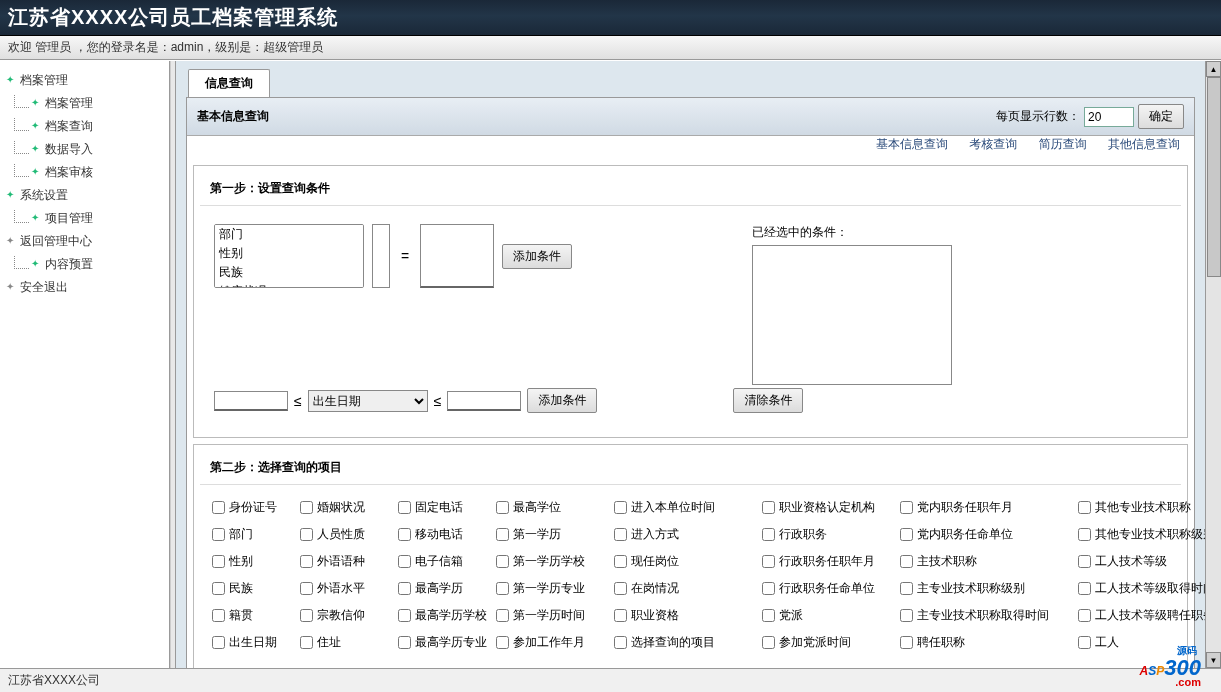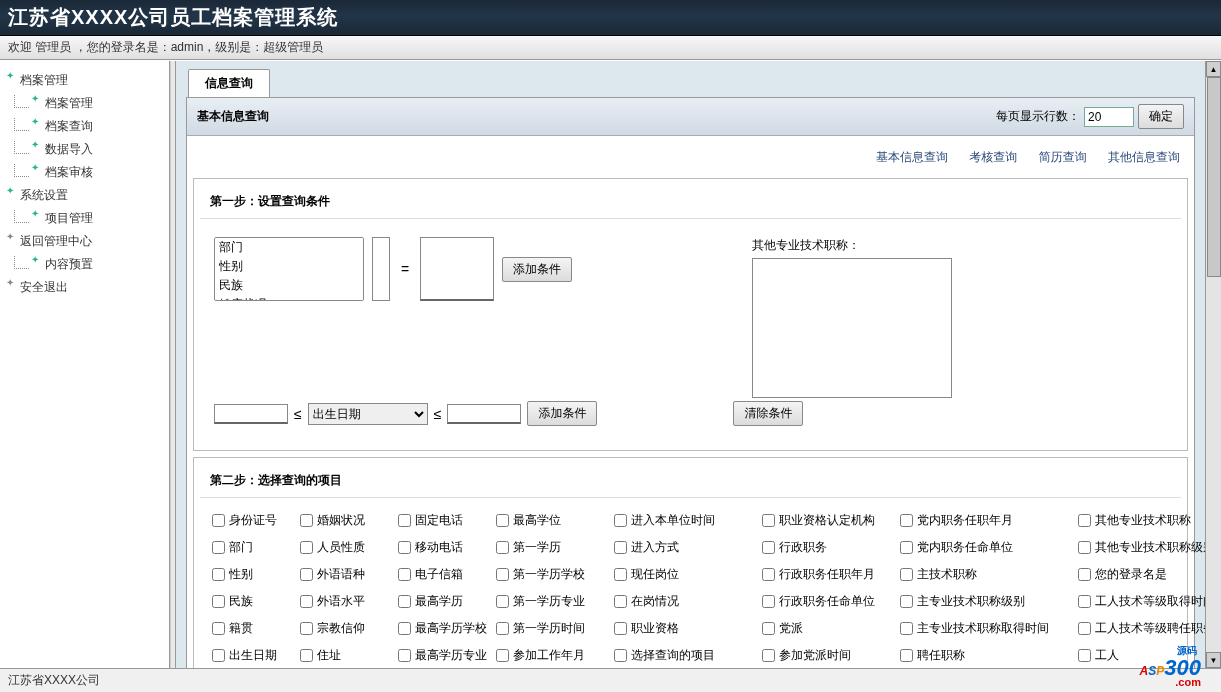--- a/index.html
+++ b/index.html
@@ -3,37 +3,37 @@
 <meta charset="utf-8">
 <style>
 * { margin: 0; padding: 0; box-sizing: border-box; font-family: "SimSun", "宋体", sans-serif; font-size: 12px; }
 body { background: #fff; overflow: hidden; }
 .app { width: 1221px; height: 692px; display: flex; flex-direction: column; }
 .header { background: linear-gradient(to bottom, #1a2838 0%, #223548 45%, #1a2838 100%); color: #fff; padding: 4px 8px; border-bottom: 1px solid #000; }
 .header-title { font-size: 20px; font-weight: bold; font-family: "SimHei", "黑体", sans-serif; letter-spacing: 1px; }
 .subheader { background: linear-gradient(to bottom, #f7f7f7, #e0e0e0); padding: 3px 8px; color: #333; border-bottom: 1px solid #999; font-size: 12px; }
 .body { flex: 1; display: flex; overflow: hidden; border-top: 1px solid #fff; }
 .sidebar { width: 170px; background: #fff; border-right: 1px solid #999; padding: 8px 4px; overflow-y: auto; }
-.tree-node { display: flex; align-items: flex-start; padding: 3px 2px; cursor: pointer; color: #333; }
+.tree-node { display: flex; align-items: center; padding: 3px 2px; cursor: pointer; color: #333; }
 .tree-child { margin-left: 8px; }
 .tree-child::before { content: ""; display: inline-block; width: 14px; height: 12px; border-left: 1px dotted #888; border-bottom: 1px dotted #888; margin-right: 2px; margin-bottom: 4px; }
 .bullet { display: inline-block; width: 10px; height: 10px; margin-right: 4px; position: relative; }
 .bullet::before { content: "✦"; color: #2b7; font-size: 10px; position: absolute; top: -2px; }
 .bullet.gray::before { color: #888; }
 .splitter { width: 6px; background: #e8e8e8; border-left: 1px solid #ccc; border-right: 1px solid #999; cursor: col-resize; }
 .main { flex: 1; background: #dde7ee; padding: 8px 10px; overflow: auto; position: relative; }
 .tab-bar { display: flex; background: #dde7ee; }
 .tab { background: #fff; border: 1px solid #999; border-bottom: none; padding: 5px 16px; font-weight: bold; margin-left: 2px; border-radius: 2px 2px 0 0; }
 .panel { border: 1px solid #999; background: #fff; }
 .panel-header { display: flex; align-items: center; justify-content: space-between; background: linear-gradient(to bottom, #e8eef4, #d0dae4); border-bottom: 1px solid #aaa; padding: 6px 10px; }
 .panel-title { font-weight: bold; }
 .rows-box { display: flex; align-items: center; gap: 4px; }
 .rows-box input { width: 50px; height: 20px; border: 1px solid #7a9; padding: 1px 3px; }
 .btn { background: linear-gradient(to bottom, #f4f4f4, #dcdcdc); border: 1px solid #888; padding: 3px 10px; cursor: pointer; border-radius: 2px; }
-.link-bar { text-align: right; padding: 13px 14px 6px; color: #333; }
+.link-bar { text-align: right; padding: 0 14px 6px; color: #333; }
 .link-bar span { margin-left: 18px; cursor: pointer; color: #2a4a7a; }
 .section { border: 1px solid #bbb; margin: 6px 6px; padding: 6px; }
 .section-title { font-weight: bold; padding: 8px 10px; border-bottom: 1px solid #ddd; }
 .section-body { padding: 18px 14px; }
 .condition-row { display: flex; align-items: flex-start; gap: 8px; margin-bottom: 20px; }
 select.multi { width: 150px; height: 64px; border: 1px solid #888; background: #fff; }
 select.multi option { padding: 1px 4px; }
 input.tiny { width: 18px; height: 64px; border: 1px solid #888; text-align: center; background: #fff; }
 .eq-box { width: 14px; height: 64px; display: flex; align-items: center; justify-content: center; font-size: 14px; }
 input.val { width: 74px; height: 64px; border: 1px solid #888; border-bottom: 2px solid #666; background: #fff; }
@@ -145,21 +145,21 @@
                     <option>民族</option>
                     <option>健康状况</option>
                   </select>
                   <input class="tiny" style="">
                   <div class="eq-box">=</div>
                   <input class="val" style="">
                   <div style="align-self:center;"><button class="btn">添加条件</button></div>
                 </div>
               </div>
               <div class="selected-area">
-                <div class="selected-label">其他专业技术职称：</div>
+                <div class="selected-label">已经选中的条件：</div>
                 <textarea class="selected" style=""></textarea>
               </div>
             </div>
             <div class="range-row">
               <input type="text" style="">
               <span class="le">≤</span>
               <select><option>出生日期</option></select>
               <span class="le">≤</span>
               <input type="text" style="">
               <button class="btn">添加条件</button>
@@ -258,21 +258,21 @@
               <label class="chk">
                 <input type="checkbox" style="">
                 <span>行政职务任职年月</span>
               </label>
               <label class="chk">
                 <input type="checkbox" style="">
                 <span>主技术职称</span>
               </label>
               <label class="chk">
                 <input type="checkbox" style="">
-                <span>您的登录名是</span>
+                <span>工人技术等级</span>
               </label>
               <label class="chk">
                 <input type="checkbox" style="">
                 <span>民族</span>
               </label>
               <label class="chk">
                 <input type="checkbox" style="">
                 <span>外语水平</span>
               </label>
               <label class="chk">

